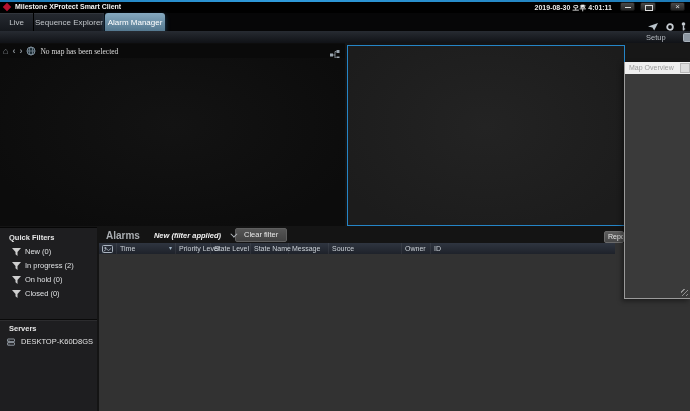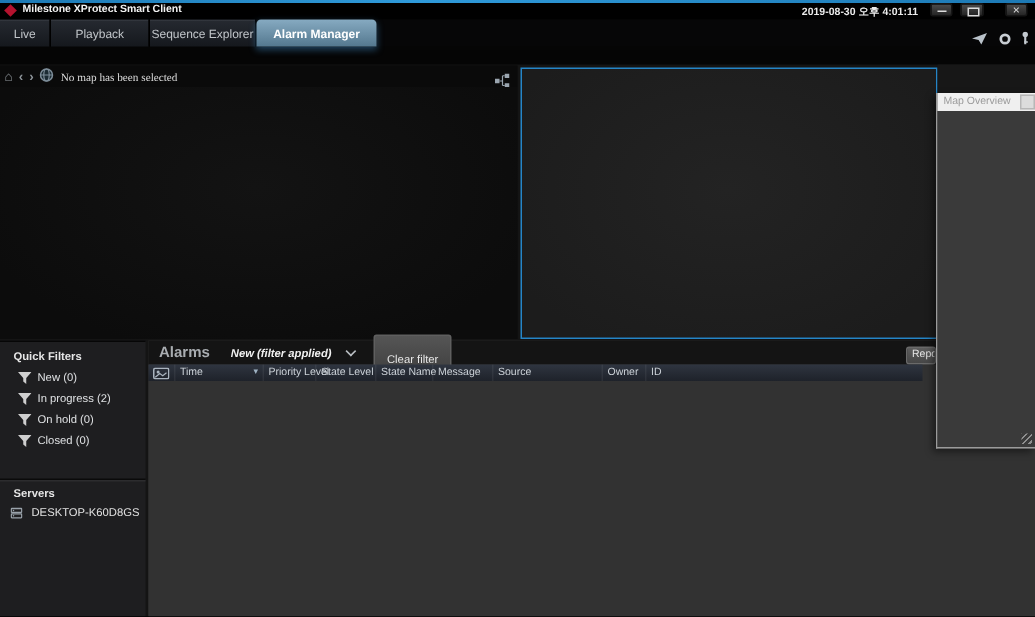--- a/index.html
+++ b/index.html
@@ -21,22 +21,22 @@
   .winbtn.max::after{content:"";position:absolute;left:4px;top:1.5px;width:6px;height:4px;border:1px solid #ddd;}
   .winbtn.close{left:670px;width:15px;font-size:8px;line-height:7px;text-align:center;}
 
   
   .tabbar{position:absolute;left:0;top:13px;width:100%;height:18px;background:#060607;}
   .tabs{display:flex;height:100%;}
   .tab{height:100%;display:flex;align-items:center;justify-content:center;font-size:8px;color:#c2c6ca;
        background:linear-gradient(180deg,#262a31 0%,#15181d 100%);border-right:1px solid #000;
        box-shadow:inset 0 1px 0 rgba(255,255,255,0.06);cursor:default;white-space:nowrap;}
   .tab.t0{width:34px;} .tab.t1{width:66px;} .tab.t2{width:71px;}
-  .tab.active{width:80px;color:#fff;background:linear-gradient(180deg,#86aac1 0%,#54788f 100%);
-       border-radius:3px 3px 0 0;border-right:none;box-shadow:0 2px 5px rgba(64,140,200,0.45);font-weight:bold;}
+  .tab.active{width:60px;color:#fff;background:linear-gradient(180deg,#86aac1 0%,#54788f 100%);
+       border-radius:3px 3px 0 0;border-right:none;box-shadow:0 2px 5px rgba(64,140,200,0.45);}
   .tr-icons{position:absolute;top:4px;right:4px;display:flex;align-items:center;gap:7px;}
 
   
   .toolbar{position:absolute;left:0;top:31px;width:100%;height:12px;background:linear-gradient(#272b32,#101216);}
   .setup{position:absolute;left:646px;top:2px;font-size:7.5px;color:#b5bac0;}
   .mini-sq{position:absolute;left:683px;top:1.5px;width:9px;height:9px;background:#8d97a2;border-radius:1.5px;border:1px solid #aab3bc;}
 
   
   .workspace{position:absolute;left:0;top:43px;width:100%;height:368px;background:#141414;}
 
@@ -63,21 +63,21 @@
   .sv-title{position:absolute;left:9px;top:96px;font-size:7.5px;font-weight:700;color:#e6e6e6;}
   .sv-item{position:absolute;left:7px;top:109px;display:flex;align-items:center;gap:6px;}
   .sv-item span{font-size:7.5px;color:#e2e2e2;white-space:nowrap;}
 
   
   .alarm-panel{position:absolute;left:99px;top:184px;width:591px;height:184px;background:#323232;}
   .alarm-toolbar{position:absolute;left:0;top:0;width:100%;height:16px;background:#141414;display:flex;align-items:center;}
   .alarm-label{margin-left:7px;font-size:10px;font-weight:700;color:#a9adb1;}
   .filter-value{margin-left:14px;font-size:7.5px;font-style:italic;font-weight:700;color:#f0f0f0;white-space:nowrap;}
   .dd-chev{margin-left:9px;width:5px;height:5px;border-right:1.5px solid #b9bec3;border-bottom:1.5px solid #b9bec3;transform:rotate(45deg) translateY(-2px);}
-  .clear-btn{margin-left:14px;font-size:7.5px;color:#e8e8e8;background:linear-gradient(#555,#424242);border:1px solid #5f5f5f;border-radius:2px;padding:11px 8px 2px;white-space:nowrap;}
+  .clear-btn{margin-left:0;font-size:7.5px;color:#e8e8e8;background:linear-gradient(#555,#424242);border:1px solid #5f5f5f;border-radius:2px;padding:1px 8px 2px;white-space:nowrap;}
   .reports-btn{position:absolute;left:505px;top:4px;width:20px;height:12px;overflow:hidden;background:linear-gradient(#5d5d5d,#474747);border:1px solid #6a6a6a;border-radius:2px;font-size:7px;color:#e6e6e6;padding:1px 0 0 3px;white-space:nowrap;}
   .alarm-header{position:absolute;left:0;top:16px;width:516px;height:11px;background:linear-gradient(#2f3540,#1e222a);display:flex;}
   .hcell{height:100%;display:flex;align-items:center;padding-left:3px;font-size:7px;color:#ccd2d8;border-right:1px solid rgba(255,255,255,0.06);white-space:nowrap;overflow:visible;}
   .hc-icon{width:18px;justify-content:center;padding-left:0;}
   .hc-time{width:59px;position:relative;}
   .sort-ind{position:absolute;right:3px;top:1px;font-size:6px;color:#9fb3c4;}
   .hc-pri{width:35px;} .hc-sl{width:40px;} .hc-sn{width:38px;} .hc-msg{width:40px;}
   .hc-src{width:73px;} .hc-own{width:29px;} .hc-id{flex:1;border-right:none;}
   .alarm-body{position:absolute;left:0;top:27px;width:100%;bottom:0;background:#323232;}
 
@@ -102,21 +102,20 @@
     <div class="apptitle">Milestone XProtect Smart Client</div>
     <div class="clock">2019-08-30 오후 4:01:11</div>
     <div class="winbtn min"></div>
     <div class="winbtn max"></div>
     <div class="winbtn close">×</div>
   </div>
 
   <div class="tabbar">
     <div class="tabs">
       <div class="tab t0">Live</div>
-      <div class="tab t1">Playback</div>
       <div class="tab t2">Sequence Explorer</div>
       <div class="tab active">Alarm Manager</div>
     </div>
     <div class="tr-icons">
       <span>
         <svg width="11" height="8" viewBox="0 0 11 8">
             <path d="M0,3.6 L10,0 L6.2,7.6 L4.4,4.6 Z" fill="#b9c2ca"></path>
           </svg>
       </span>
       <span>
@@ -127,20 +126,24 @@
       <span>
         <svg width="5" height="9" viewBox="0 0 5 9">
             <circle cx="2.5" cy="2" r="1.8" fill="#c3c9cf"></circle>
             <rect x="1.8" y="3.5" width="1.4" height="5" fill="#c3c9cf"></rect>
             <rect x="1.8" y="6.5" width="2.4" height="1" fill="#c3c9cf"></rect>
           </svg>
       </span>
     </div>
   </div>
 
+  <div class="toolbar">
+    <div class="setup">Setup</div>
+    <div class="mini-sq"></div>
+  </div>
 
   <div class="workspace">
 
     <div class="map-pane">
       <div class="map-toolbar">
         <span class="mt-glyph">⌂</span>
         <span class="mt-chev">‹</span>
         <span class="mt-chev">›</span>
         <span>
           <svg width="10" height="10" viewBox="0 0 10 10">

